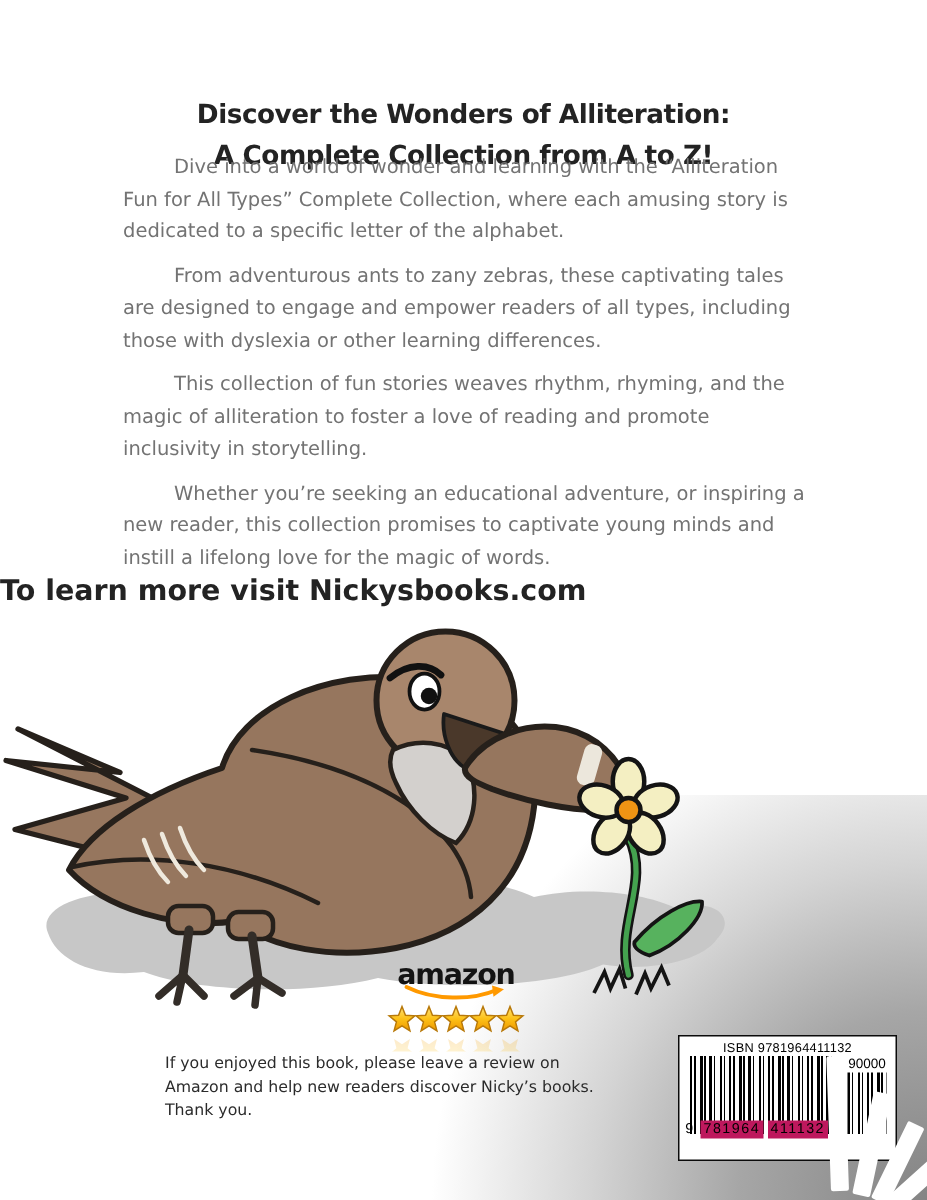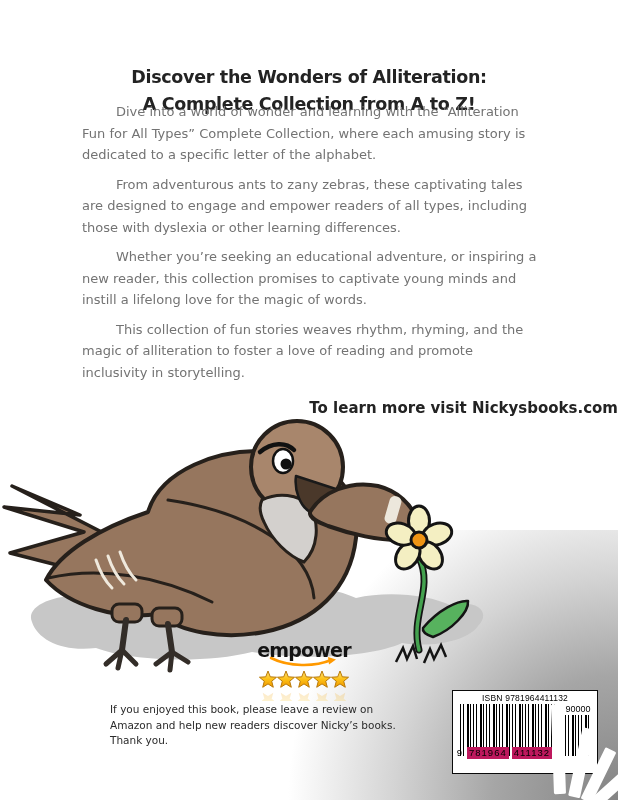--- a/index.html
+++ b/index.html
@@ -13,22 +13,22 @@
     font-size:17.5px;font-weight:bold;line-height:27px;color:#232323;
     letter-spacing:-0.3px;
     margin-top:24px;
   }
   .body-copy{
     position:absolute;top:101px;left:82px;width:456px;
     font-size:13px;line-height:21.5px;color:#737373;
   }
   .body-copy p{margin:0 0 8px 0;text-indent:34px;}
   .learn-more{
-    position:absolute;top:383px;left:0;width:618px;text-align:right;
-    font-size:15px;font-weight:600;color:#232323;margin-top:16px;
+    position:absolute;top:383px;left:0;width:618px;text-align:left;
+    font-size:19px;font-weight:600;color:#232323;
   }
   
   .corner-shade{
     position:absolute;right:0;bottom:0;width:330px;height:270px;z-index:1;
     background:radial-gradient(circle 330px at 100% 100%,
       #848484 0%, #a6a6a6 38%, #d4d4d4 68%, rgba(255,255,255,0) 100%);
   }
   
   .illu{position:absolute;left:0;top:0;width:618px;height:800px;z-index:2;}
   
@@ -91,22 +91,22 @@
   <div class="corner-shade"></div>
 
   <div class="title">
     <div>Discover the Wonders of Alliteration:</div>
     <div>A Complete Collection from A to Z!</div>
   </div>
 
   <div class="body-copy">
     <p>Dive into a world of wonder and learning with the “Alliteration Fun for All Types” Complete Collection, where each amusing story is dedicated to a specific letter of the alphabet.</p>
     <p>From adventurous ants to zany zebras, these captivating tales are designed to engage and empower readers of all types, including those with dyslexia or other learning differences.</p>
+    <p>This collection of fun stories weaves rhythm, rhyming, and the magic of alliteration to foster a love of reading and promote inclusivity in storytelling.</p>
     <p>Whether you’re seeking an educational adventure, or inspiring a new reader, this collection promises to captivate young minds and instill a lifelong love for the magic of words.</p>
-    <p>This collection of fun stories weaves rhythm, rhyming, and the magic of alliteration to foster a love of reading and promote inclusivity in storytelling.</p>
   </div>
 
   <div class="learn-more">To learn more visit Nickysbooks.com</div>
 
   <svg class="illu" viewBox="0 0 618 800">
 
     <path fill="#c7c7c7" d="M32,622 C24,604 62,590 105,597 C135,583 200,579 252,590 C292,581 332,587 356,598
          C386,591 428,594 452,606 C476,598 492,612 478,626 C468,641 432,648 402,643
          C372,657 300,661 252,652 C205,664 130,661 96,648 C62,652 38,640 32,622 Z"></path>
 
@@ -170,21 +170,21 @@
         <ellipse cx="437.1" cy="534.1" rx="15" ry="10.5" transform="rotate(-18 437.1 534.1)"></ellipse>
         <ellipse cx="430.2" cy="555.4" rx="15" ry="10.5" transform="rotate(54 430.2 555.4)"></ellipse>
         <ellipse cx="407.8" cy="555.4" rx="15" ry="10.5" transform="rotate(126 407.8 555.4)"></ellipse>
         <ellipse cx="400.9" cy="534.1" rx="15" ry="10.5" transform="rotate(18 400.9 534.1)"></ellipse>
       </g>
       <circle cx="419" cy="540" r="8" fill="#ef9414" stroke="#141414" stroke-width="3"></circle>
     </g>
   </svg>
 
   <div class="amazon-block">
-    <div class="amazon-word">empower</div>
+    <div class="amazon-word">amazon</div>
     <svg class="amazon-smile" width="74" height="12" viewBox="0 0 74 12">
       <path d="M4,2 C22,11 48,11 64,4" fill="none" stroke="#ff9900" stroke-width="2.6" stroke-linecap="round"></path>
       <polygon points="61,1 69,3.5 62,8.5" fill="#ff9900"></polygon>
     </svg>
     <svg class="stars" width="92" height="32" viewBox="0 0 92 32">
       <defs>
         <linearGradient id="gold" x1="0" y1="0" x2="0" y2="1">
           <stop offset="0" stop-color="#ffe37a"></stop>
           <stop offset="0.5" stop-color="#fdc117"></stop>
           <stop offset="1" stop-color="#ef9800"></stop>

